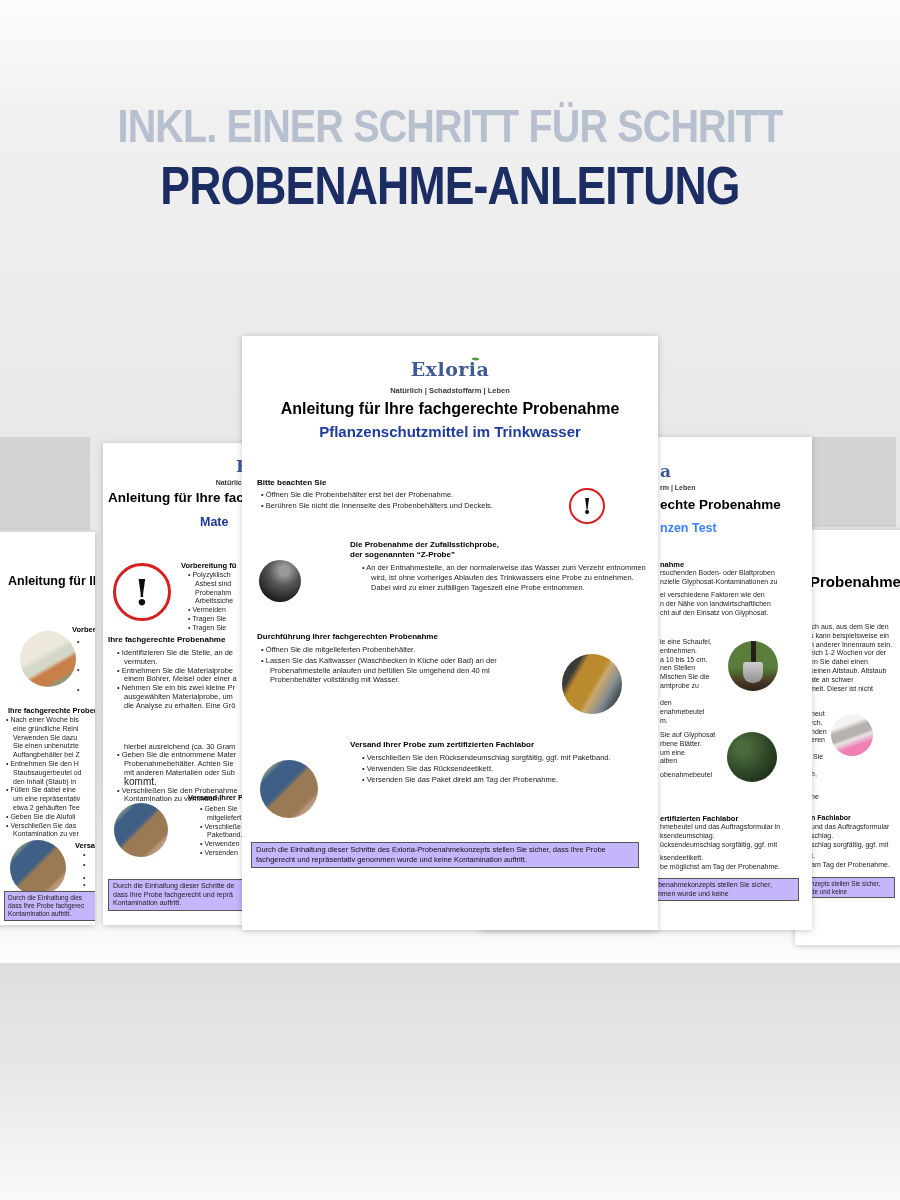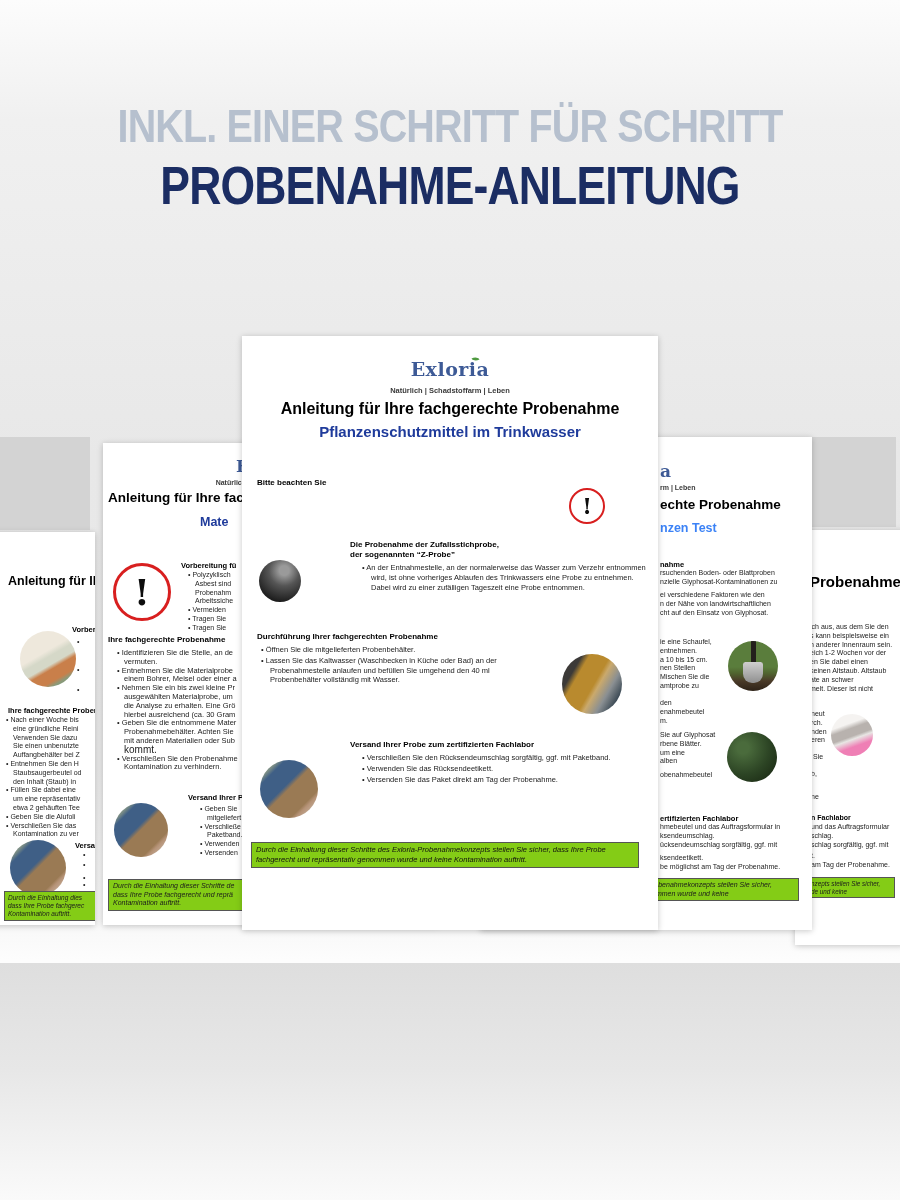--- a/index.html
+++ b/index.html
@@ -22,21 +22,21 @@
   .doctitle{font-size:16px;font-weight:800;color:#000;}
   .docsub{font-size:15px;font-weight:800;}
   .excl{position:absolute;border-radius:50%;background:#fff;display:flex;align-items:center;justify-content:center;}
   .excl span{font-family:"DejaVu Serif",serif;font-weight:900;color:#0d0d0d;}
   .ul{position:absolute;margin:0;padding:0;list-style:none;}
   .ul li{font-size:7.5px;line-height:1.3;color:#1c1c1c;padding-left:9px;text-indent:-9px;margin-bottom:1px;}
   .ul li::before{content:"•  ";}
   .lines div{font-size:7px;line-height:8.8px;color:#1c1c1c;white-space:nowrap;}
   .lines div.bl::before{content:"• ";}
   .lines div.pad{padding-left:7px;}
-  .fbox{position:absolute;border:1px solid #555;background:#84cc16;color:#111;font-style:italic;}
+  .fbox{position:absolute;border:1px solid #555;background:#c4b5fd;color:#111;}
   .photo{position:absolute;border-radius:50%;}
   .ph-faucet{background:radial-gradient(circle at 60% 25%,#9a9a9a 0 12%,#555 38%,#1d1d1d 78%,#0e0e0e 100%);}
   .ph-hands{background:linear-gradient(120deg,#3c3a38 0 22%,#b98a2e 30% 52%,#caa96c 58%,#8a8f92 72%,#33424e 88%,#202c35 100%);}
   .ph-parcel{background:linear-gradient(135deg,#7d8f86 0 16%,#3f5f86 22% 44%,#9a7a54 50% 76%,#b59276 80%,#d8cfc4 100%);}
   .ph-room{background:linear-gradient(150deg,#eee8dc 0 40%,#d5d8c8 48% 58%,#c97f4a 64% 78%,#8a9a7a 84%,#6d8562 100%);}
   .ph-shovel{background:linear-gradient(180deg,#5a7d3c 0 52%,#50652f 64%,#4a3a28 80%,#2e2318 100%);}
   .ph-shovel::before{content:"";position:absolute;left:46%;top:0;width:9%;height:55%;background:#23201c;}
   .ph-shovel::after{content:"";position:absolute;left:30%;top:42%;width:40%;height:42%;background:linear-gradient(180deg,#cfcfcf,#8f8f8f);border-radius:12% 12% 45% 45%;}
   .ph-leaf{background:radial-gradient(circle at 32% 32%,#4a6b3c 0 12%,#2c4424 55%,#15220f 100%);}
   .ph-pink{background:linear-gradient(160deg,#f5f3f1 0 28%,#b8b2ae 38% 52%,#e8e6e4 58%,#ef7fb5 72% 88%,#f3a8cc 100%);}
@@ -151,21 +151,21 @@
     </div>
     <div class="t bold" style="left:5px;top:192px;font-size:8px;">Ihre fachgerechte Probenahme</div>
     <div class="lines" style="position:absolute;left:14px;top:206px;">
       <div class="bl" style="font-size:7.5px;">Identifizieren Sie die Stelle, an de</div>
       <div class="pad" style="font-size:7.5px;">vermuten.</div>
       <div class="bl" style="font-size:7.5px;">Entnehmen Sie die Materialprobe</div>
       <div class="pad" style="font-size:7.5px;">einem Bohrer, Meisel oder einer a</div>
       <div class="bl" style="font-size:7.5px;">Nehmen Sie ein bis zwei kleine Pr</div>
       <div class="pad" style="font-size:7.5px;">ausgewählten Materialprobe, um</div>
       <div class="pad" style="font-size:7.5px;">die Analyse zu erhalten. Eine Grö</div>
-      <div class="pad" style="font-size:7.5px;">hierbei ausreichend (ca. 30 Gram</div>
+      <div class="pad" style="font-size:7.5px;margin-top:32px;">hierbei ausreichend (ca. 30 Gram</div>
       <div class="bl" style="font-size:7.5px;">Geben Sie die entnommene Mater</div>
       <div class="pad" style="font-size:7.5px;">Probenahmebehälter. Achten Sie</div>
       <div class="pad" style="font-size:7.5px;">mit anderen Materialien oder Sub</div>
       <div class="pad" style="font-size:10px;">kommt.</div>
       <div class="bl" style="font-size:7.5px;">Verschließen Sie den Probenahme</div>
       <div class="pad" style="font-size:7.5px;">Kontamination zu verhindern.</div>
     </div>
     <div class="t bold" style="left:85px;top:350px;font-size:7.5px;">Versand Ihrer P</div>
     <div class="lines" style="position:absolute;left:97px;top:362px;">
       <div class="bl">Geben Sie</div>
@@ -238,20 +238,24 @@
 
   <div class="page" style="left:242px;top:336px;width:416px;height:594px;z-index:4;">
     <div class="t c" style="top:22px;">
       <span class="logo" style="position:relative;color:#3d5a96;">Exloria</span><span class="leaf" style="background:#4e9a3f;margin-left:-17px;margin-top:-1px;"></span>
     </div>
     <div class="t c tag" style="top:50px;">Natürlich | Schadstoffarm | Leben</div>
     <div class="t c doctitle" style="top:63px;">Anleitung für Ihre fachgerechte Probenahme</div>
     <div class="t c docsub" style="top:87px;color:#1f3b9b;">Pflanzenschutzmittel im Trinkwasser</div>
 
     <div class="t bold" style="left:15px;top:142px;font-size:8px;">Bitte beachten Sie</div>
+    <ul class="ul" style="left:19px;top:154px;width:235px;white-space:normal;">
+      <li>Öffnen Sie die Probenbehälter erst bei der Probenahme.</li>
+      <li>Berühren Sie nicht die Innenseite des Probenbehälters und Deckels.</li>
+    </ul>
     <div class="excl" style="left:327px;top:152px;width:32px;height:32px;border:2px solid #d81f1f;">
       <span style="font-size:22px;">!</span>
     </div>
 
     <div class="t bold" style="left:108px;top:204px;font-size:8px;">Die Probenahme der Zufallsstichprobe,</div>
     <div class="t bold" style="left:108px;top:214px;font-size:8px;">der sogenannten “Z-Probe”</div>
     <ul class="ul" style="left:120px;top:227px;width:290px;white-space:normal;">
       <li>An der Entnahmestelle, an der normalerweise das Wasser zum Verzehr entnommen wird, ist ohne vorheriges Ablaufen des Trinkwassers eine Probe zu entnehmen. Dabei wird zu einer zufälligen Tageszeit eine Probe entnommen.</li>
     </ul>
     <div class="photo ph-faucet" style="left:17px;top:224px;width:42px;height:42px;"></div>

